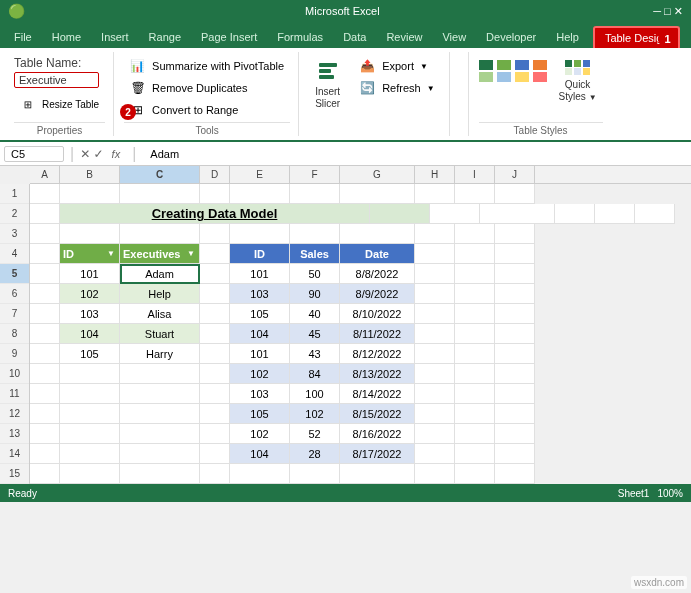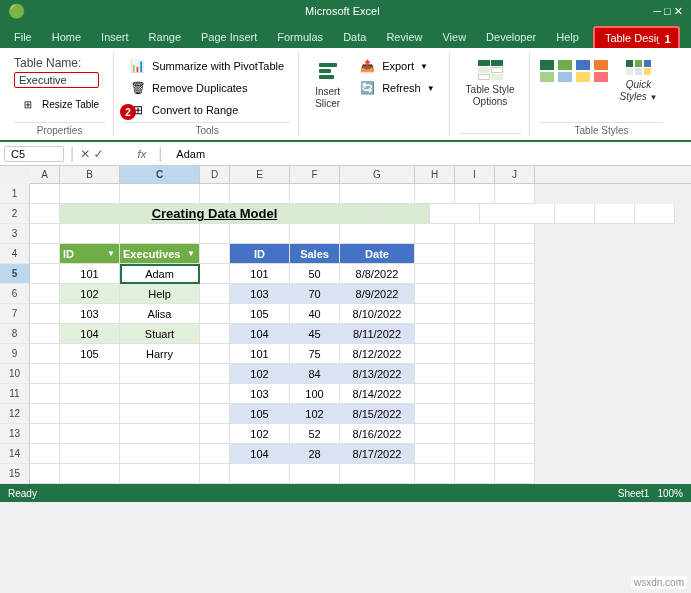--- a/index.html
+++ b/index.html
@@ -38,21 +38,21 @@
 
     
     .badge { width: 18px; height: 18px; border-radius: 50%; background: #c00; color: white; font-size: 11px; font-weight: bold; display: flex; align-items: center; justify-content: center; position: absolute; top: 2px; right: 2px; }
 
     
     .formula-bar { display: flex; align-items: center; background: #fff; border-bottom: 1px solid #ccc; height: 24px; padding: 0 4px; gap: 4px; }
     .cell-ref { border: 1px solid #ccc; padding: 1px 6px; font-size: 11px; width: 60px; border-radius: 2px; }
     .formula-sep { color: #999; font-size: 14px; margin: 0 4px; }
     .formula-icons { display: flex; gap: 4px; color: #666; font-size: 12px; }
     .formula-content { font-size: 11px; flex: 1; padding: 0 6px; }
-    .fx-label { font-size: 11px; color: #666; font-style: italic; padding: 0 4px; margin-left: 26px; }
+    .fx-label { font-size: 11px; color: #666; font-style: italic; padding: 0 4px; }
 
     
     .spreadsheet { display: flex; flex-direction: column; flex: 1; overflow: hidden; }
     .col-header { border-right: 1px solid #ccc; display: flex; align-items: center; justify-content: center; font-size: 10px; color: #444; background: #f2f2f2; }
     .col-header.active { background: #bdd7ee; font-weight: bold; }
 
     .rows-container { display: flex; flex: 1; }
     .row-numbers { display: flex; flex-direction: column; width: 30px; background: #f2f2f2; border-right: 1px solid #ccc; }
     .row-num { height: 20px; display: flex; align-items: center; justify-content: center; font-size: 10px; color: #444; border-bottom: 1px solid #e8e8e8; }
     .row-num.active { background: #bdd7ee; font-weight: bold; }
@@ -179,44 +179,25 @@
         <div class="ribbon-btn-sm">
           <span class="icon-sm">🔄</span>
           <span>Refresh</span>
           <span class="dropdown-arrow">▼</span>
         </div>
       </div>
     </div>
   </div>
 
   <div class="ribbon-group">
-    <div class="ribbon-group-content">
-      <div class="style-options-btn">
-        <div style="display:flex; flex-direction:column; gap:1px; margin-bottom:4px;">
-          <div style="display:flex; gap:1px;">
-            <div style="width:12px; height:6px; background:#217346;"></div>
-            <div style="width:12px; height:6px; background:#217346;"></div>
-          </div>
-          <div style="display:flex; gap:1px;">
-            <div style="width:12px; height:6px; background:#e2efda;"></div>
-            <div style="width:12px; height:6px; background:#fff; border:1px solid #ccc;"></div>
-          </div>
-          <div style="display:flex; gap:1px;">
-            <div style="width:12px; height:6px; background:#fff; border:1px solid #ccc;"></div>
-            <div style="width:12px; height:6px; background:#e2efda;"></div>
-          </div>
-        </div>
-        <span class="ribbon-btn-label" style="text-align:center; font-size:10px; line-height:1.2;">Table Style<br>Options</span>
-      </div>
-    </div>
     <div class="ribbon-group-label"></div>
   </div>
 
   <div class="ribbon-group" style="position:relative;">
-    <div class="ribbon-group-content" style="gap:4px;font-style:italic;">
+    <div class="ribbon-group-content" style="gap:4px;">
 
       <div style="display:grid; grid-template-columns: repeat(4,16px); gap:2px; padding-top:4px;">
         <div style="width:14px;height:10px;background:#217346;"></div>
         <div style="width:14px;height:10px;background:#70ad47;"></div>
         <div style="width:14px;height:10px;background:#4472c4;"></div>
         <div style="width:14px;height:10px;background:#ed7d31;"></div>
         <div style="width:14px;height:10px;background:#a9d18e;"></div>
         <div style="width:14px;height:10px;background:#9dc3e6;"></div>
         <div style="width:14px;height:10px;background:#ffd966;"></div>
         <div style="width:14px;height:10px;background:#ff7070;"></div>
@@ -351,21 +332,21 @@
         <div class="cell cI" style="width:40px;"></div>
         <div class="cell cJ" style="width:40px;"></div>
       </div>
 
       <div class="grid-row">
         <div class="cell cA" style="width:30px;"></div>
         <div class="cell tbl-alt" style="width:60px;">102</div>
         <div class="cell tbl-alt" style="width:80px;">Help</div>
         <div class="cell cD" style="width:30px;"></div>
         <div class="cell tbl2-alt" style="width:60px;">103</div>
-        <div class="cell tbl2-alt" style="width:50px;">70</div>
+        <div class="cell tbl2-alt" style="width:50px;">90</div>
         <div class="cell tbl2-alt" style="width:75px;">8/9/2022</div>
         <div class="cell cH" style="width:40px;"></div>
         <div class="cell cI" style="width:40px;"></div>
         <div class="cell cJ" style="width:40px;"></div>
       </div>
 
       <div class="grid-row">
         <div class="cell cA" style="width:30px;"></div>
         <div class="cell tbl-white" style="width:60px;">103</div>
         <div class="cell tbl-white" style="width:80px;">Alisa</div>
@@ -390,21 +371,21 @@
         <div class="cell cI" style="width:40px;"></div>
         <div class="cell cJ" style="width:40px;"></div>
       </div>
 
       <div class="grid-row">
         <div class="cell cA" style="width:30px;"></div>
         <div class="cell tbl-white" style="width:60px;">105</div>
         <div class="cell tbl-white" style="width:80px;">Harry</div>
         <div class="cell cD" style="width:30px;"></div>
         <div class="cell tbl2-white" style="width:60px;">101</div>
-        <div class="cell tbl2-white" style="width:50px;">75</div>
+        <div class="cell tbl2-white" style="width:50px;">43</div>
         <div class="cell tbl2-white" style="width:75px;">8/12/2022</div>
         <div class="cell cH" style="width:40px;"></div>
         <div class="cell cI" style="width:40px;"></div>
         <div class="cell cJ" style="width:40px;"></div>
       </div>
 
       <div class="grid-row">
         <div class="cell cA" style="width:30px;"></div>
         <div class="cell cB" style="width:60px;"></div>
         <div class="cell cC" style="width:80px;"></div>

